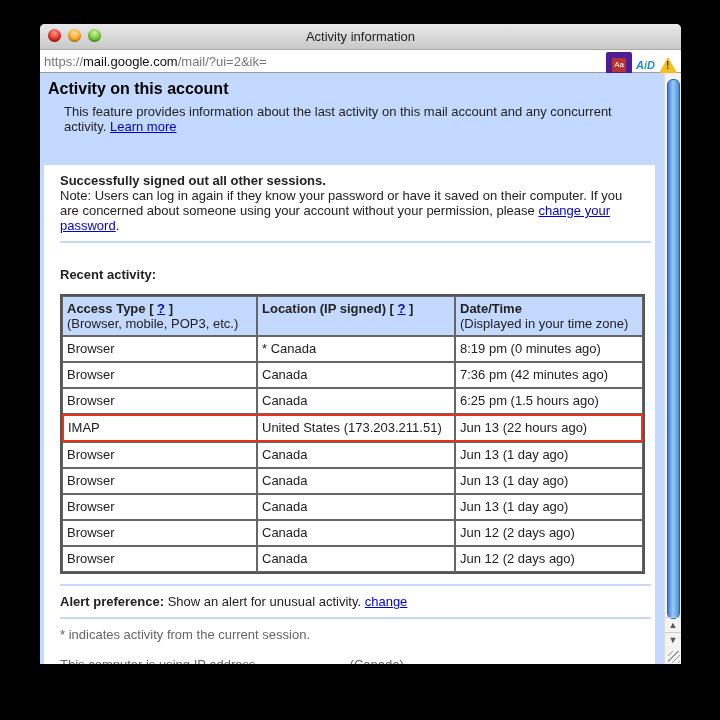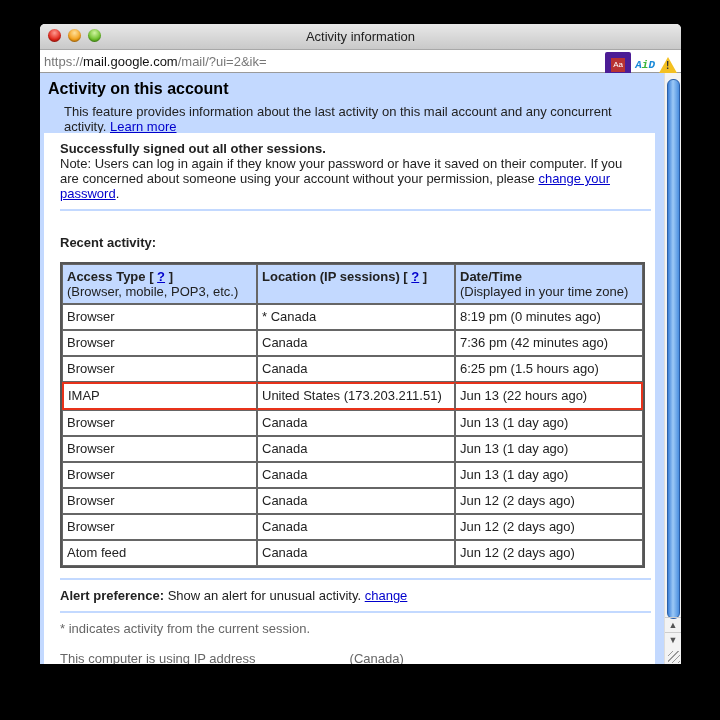--- a/index.html
+++ b/index.html
@@ -14,40 +14,40 @@
   .light.red { background:radial-gradient(circle at 50% 30%, #ff9a90, #e0261a 60%, #a51106); }
   .light.yellow { background:radial-gradient(circle at 50% 30%, #ffe09a, #f3a11b 60%, #b56a06); }
   .light.green { background:radial-gradient(circle at 50% 30%, #d0f4a0, #6cbf2a 60%, #3a8a10); }
   .title { position:absolute; left:0; right:0; top:5px; text-align:center; font-size:13px; color:#222; }
   .urlbar { height:22px; background:#fff; border-bottom:1px solid #9a9a9a; position:relative;
             display:flex; align-items:center; padding-left:4px; font-size:13px; color:#777; }
   .url-host { color:#111; }
   .url-icons { position:absolute; right:4px; top:2px; display:flex; gap:4px; align-items:center; }
   .dict-icon { width:14px; height:14px; background:#b83232; border:6px solid #4c1d95; border-radius:2px;
                color:#fff; font-size:8px; text-align:center; line-height:14px; }
-  .aid-icon { font-size:11px; font-weight:bold; font-style:italic; color:#1a8ad8;font-family:Liberation Mono, monospace; }
+  .aid-icon { font-size:11px; font-weight:bold; font-style:italic; color:#1a8ad8; }
   .aid-icon b { color:#3ab53a; }
   .warn-icon { width:0; height:0; border-left:9px solid transparent; border-right:9px solid transparent;
                border-bottom:16px solid #f4c020; position:relative; }
   .warn-icon span { position:absolute; left:-2px; top:3px; font-size:10px; font-weight:bold; color:#333; }
   .viewport { position:absolute; top:49px; left:0; width:625px; bottom:0; background:#c3d9ff; overflow:hidden; }
   .scrollbar { position:absolute; top:49px; right:0; width:16px; bottom:0; background:#f3f3f3;
                border-left:1px solid #ddd; }
   .thumb { position:absolute; left:2px; top:6px; width:11px; height:538px; border-radius:6px;
            background:linear-gradient(90deg,#3a7fd8,#9cc9f6 45%,#4a8fe0); border:1px solid #2a5fa8; }
   .arrow-up, .arrow-down { position:absolute; left:0; width:16px; height:14px; font-size:9px; color:#555;
                            text-align:center; line-height:14px; border-top:1px solid #ccc; }
   .arrow-up { bottom:32px; } .arrow-down { bottom:17px; }
   .grip { position:absolute; right:1px; bottom:1px; width:12px; height:12px;
           background:repeating-linear-gradient(135deg, transparent 0 3px, #999 3px 4px); }
   .header { padding:7px 8px 4px 8px; }
   .header h1 { margin:0; font-size:16px; font-weight:bold; color:#000; }
   .intro { margin:6px 0 0 16px; font-size:13px; line-height:15px; color:#222; width:560px; }
   a { color:#0000cc; text-decoration:underline; }
-  .panel { position:absolute; left:4px; top:60px; width:611px; bottom:0; background:#fff; }
+  .panel { position:absolute; left:4px; top:92px; width:611px; bottom:0; background:#fff; }
   .section { padding:8px 15px 8px 16px; font-size:13px; line-height:15px; color:#222; }
   .divider { height:2px; background:#c3d9ff; margin:0 4px 0 16px; }
   .bold { font-weight:bold; }
   table { border-collapse:separate; border-spacing:0; margin:12px 0 0 31px; width:585px;
           border:2px solid #555; font-size:13px; }
   th, td { border:1px solid #666; text-align:left; vertical-align:top; padding:4px 4px; color:#222; }
   th { background:#c3d9ff; font-weight:bold; height:30px; }
   th .sub { font-weight:normal; display:block; }
   td { height:16px; }
   tr.highlight td { border-top:2px solid #e8321a; border-bottom:2px solid #e8321a; }
@@ -93,21 +93,21 @@
         <div><span>Note: Users can log in again if they know your password or have it saved on their computer. If you are concerned about someone using your account without your permission, please </span><a href="#">change your password</a><span>.</span></div>
       </div>
       <div class="divider"></div>
 
       <div class="section" style="padding-top:24px;padding-bottom:10px;">
         <div class="bold">Recent activity:</div>
         <table style="margin-left:0">
           <thead>
             <tr>
               <th style="width:185px"><span>Access Type [ </span><a href="#">?</a><span> ]</span><span class="sub">(Browser, mobile, POP3, etc.)</span></th>
-              <th style="width:188px"><span>Location (IP sessions) [ </span><a href="#">?</a><span> ]</span></th>
+              <th style="width:188px"><span>Location (IP signed) [ </span><a href="#">?</a><span> ]</span></th>
               <th><span>Date/Time</span><span class="sub">(Displayed in your time zone)</span></th>
             </tr>
           </thead>
           <tbody>
             <tr>
                 <td>Browser</td>
                 <td>* Canada</td>
                 <td>8:19 pm (0 minutes ago)</td>
               </tr>
             <tr>
@@ -143,25 +143,20 @@
             <tr>
                 <td>Browser</td>
                 <td>Canada</td>
                 <td>Jun 12 (2 days ago)</td>
               </tr>
             <tr>
                 <td>Browser</td>
                 <td>Canada</td>
                 <td>Jun 12 (2 days ago)</td>
               </tr>
-            <tr>
-                <td>Atom feed</td>
-                <td>Canada</td>
-                <td>Jun 12 (2 days ago)</td>
-              </tr>
           </tbody>
         </table>
       </div>
       <div class="divider"></div>
 
       <div class="section">
         <span class="bold">Alert preference:</span><span> Show an alert for unusual activity. </span><a href="#">change</a>
       </div>
       <div class="divider"></div>
 

